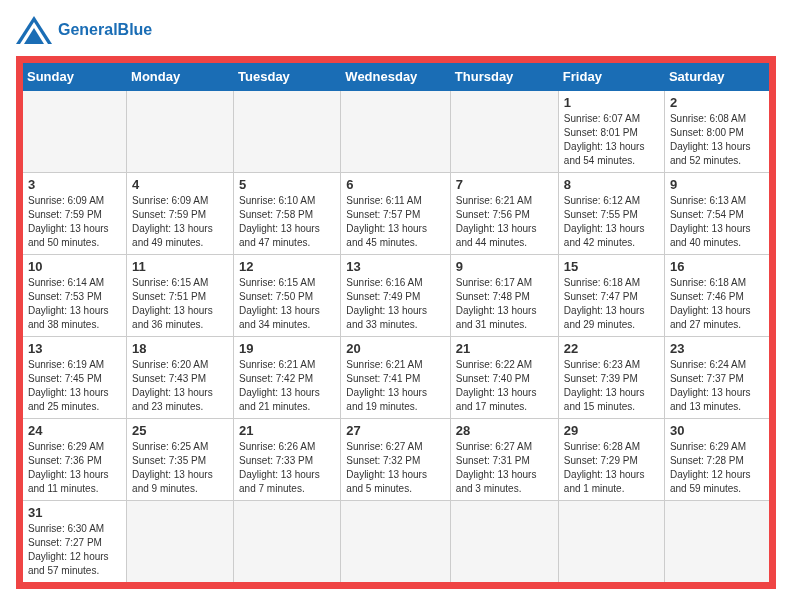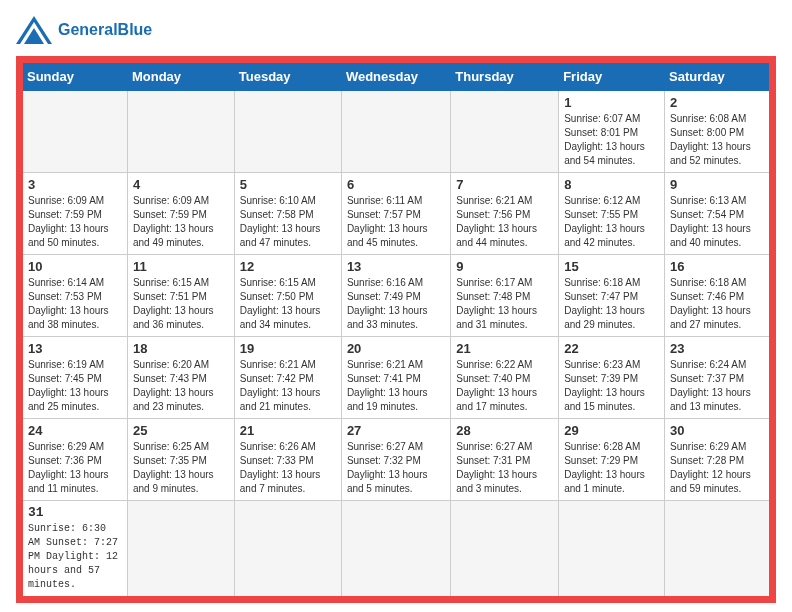--- a/index.html
+++ b/index.html
@@ -81,21 +81,20 @@
       display: block;
       margin-bottom: 2px;
     }
     .day-info {
       font-size: 10px;
       color: #333;
       line-height: 1.4;
     }
     .last-row td {
       min-height: 60px;
-      font-family: Liberation Mono, monospace;
     }
   </style>
 </head>
 <body>
 
 <div class="header-area">
   <div class="logo">
     <svg class="logo-icon" viewBox="0 0 36 28" xmlns="http://www.w3.org/2000/svg">
       <polygon points="0,28 18,0 36,28" fill="#1a6db5"></polygon>
       <polygon points="4,28 18,6 32,28" fill="#fff"></polygon>

